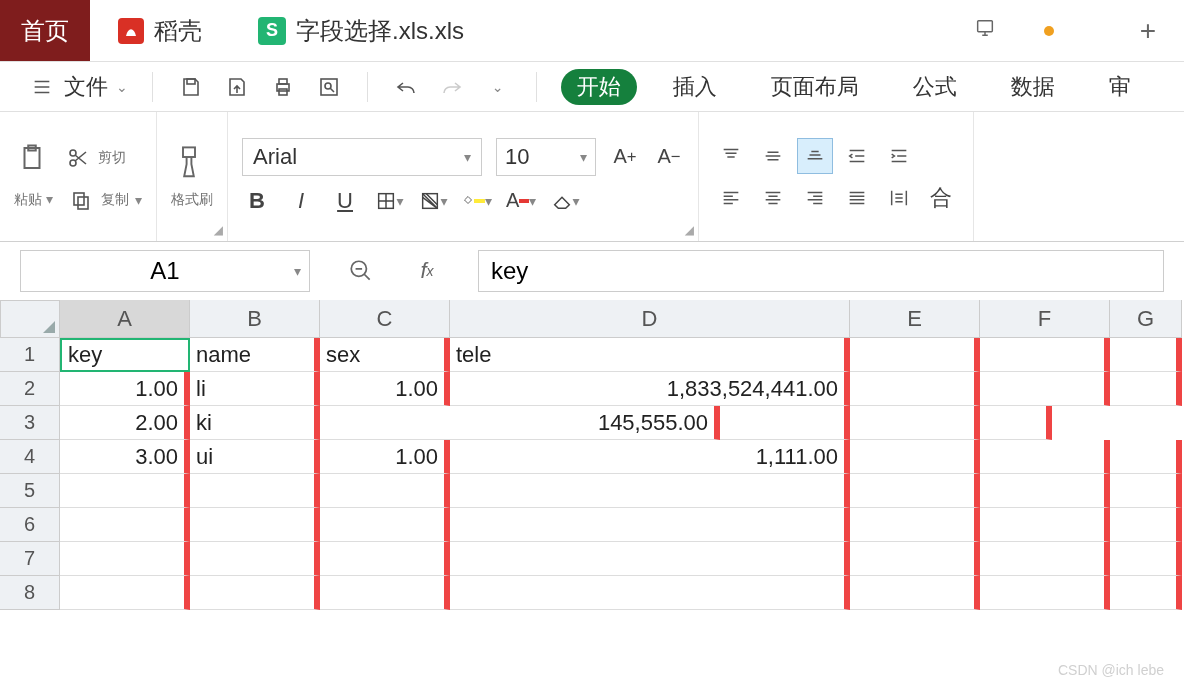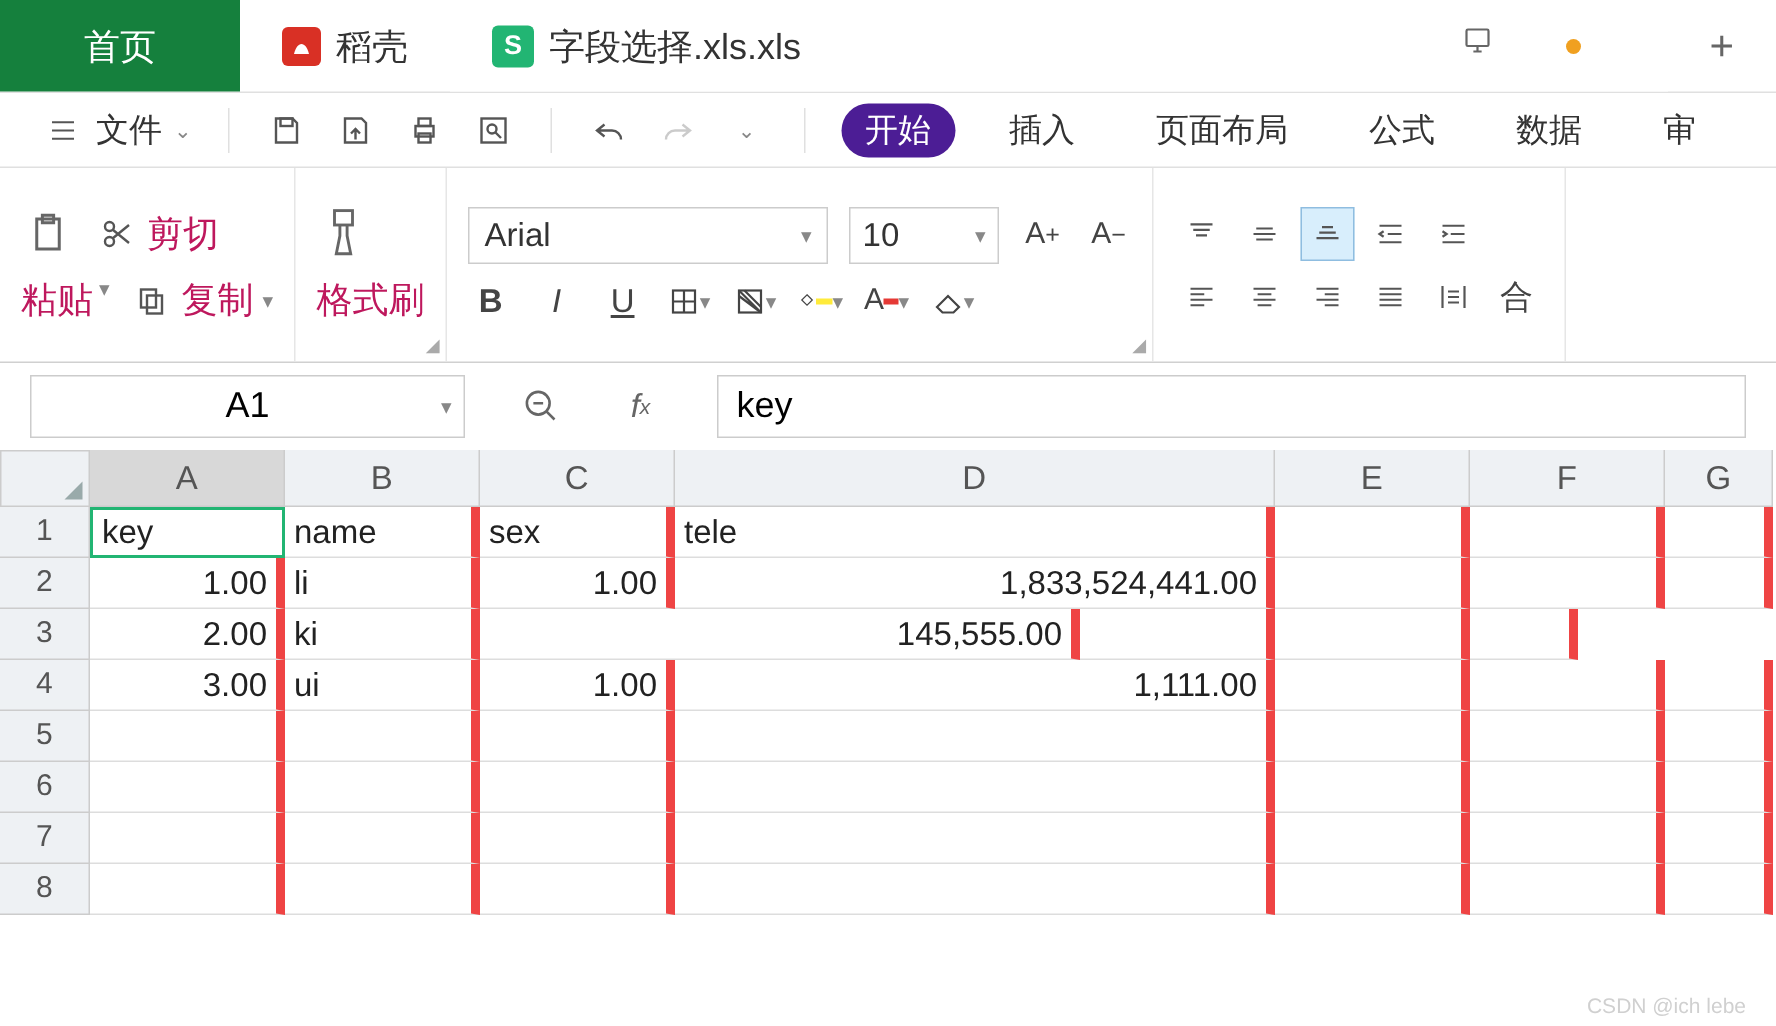--- a/index.html
+++ b/index.html
@@ -1,44 +1,44 @@
 <!DOCTYPE html>
 <html><head>
 <meta charset="utf-8">
 <style>
 * { box-sizing: border-box; margin: 0; padding: 0; font-family: "Microsoft YaHei", Arial, sans-serif; }
 body { background: #fff; width: 1184px; height: 684px; overflow: hidden; position: relative; }
 
 
 .tabs { display: flex; height: 62px; border-bottom: 1px solid #e0e0e0; }
 .tab { display: flex; align-items: center; gap: 10px; padding: 0 28px; font-size: 24px; color: #333; cursor: pointer; position: relative; }
-.tab.home { background: #15803d; color: #fff; padding: 0 56px; }
+.tab.home { background: #7f1d1d; color: #fff; padding: 0 21px; }
 .tab.active { background: #fff; }
 .tab .close-dot { width: 10px; height: 10px; border-radius: 50%; background: #f0a020; margin-left: 20px; }
 .dk-icon { width: 26px; height: 26px; background: #d93025; border-radius: 4px; display: inline-flex; align-items: center; justify-content: center; }
 .dk-icon svg { fill: #fff; }
 .sheet-icon { width: 28px; height: 28px; background: #22b573; border-radius: 4px; color: #fff; display:inline-flex; align-items:center; justify-content:center; font-size:18px; font-weight:bold; }
 .tab-extras { margin-left: auto; display: flex; align-items: center; gap: 28px; padding-right: 30px; color: #666; }
 .plus-btn { font-size: 28px; color: #666; }
 
 
 .toolbar { display: flex; align-items: center; height: 50px; border-bottom: 1px solid #e0e0e0; padding: 0 28px; gap: 18px; }
 .tb-file { display: flex; align-items: center; gap: 8px; font-size: 22px; color: #333; }
 .tb-icon { width: 28px; height: 28px; display: inline-flex; align-items: center; justify-content: center; color: #555; }
 .tb-sep { width: 1px; height: 30px; background: #e0e0e0; margin: 0 6px; }
 .ribbon-tab { font-size: 22px; color: #333; padding: 0 18px; cursor: pointer; }
-.ribbon-tab.active { background: #4c1d95; color: #fff; border-radius: 18px; padding: 3px 16px; }
+.ribbon-tab.active { background: #15803d; color: #fff; border-radius: 18px; padding: 3px 16px; }
 
 
 .ribbon { display: flex; height: 130px; border-bottom: 1px solid #d0d0d0; position: relative; }
 .rib-group { display: flex; flex-direction: column; justify-content: center; gap: 10px; padding: 10px 14px; border-right: 1px solid #e6e6e6; position: relative; }
 .rib-group.font { flex: 0 0 auto; }
 .rib-row { display: flex; align-items: center; gap: 14px; }
 .big-icon { width: 36px; height: 36px; display: flex; align-items: center; justify-content: center; color: #666; }
-.rib-label { font-size: 24px; color: #be185d; white-space: nowrap; }
+.rib-label { font-size: 14px; color: #737373; white-space: nowrap; }
 .dd { font-size: 14px; color: #888; }
 .font-select { width: 240px; height: 38px; border: 1px solid #ccc; display: flex; align-items: center; padding: 0 10px; font-size: 22px; color: #333; justify-content: space-between; }
 .size-select { width: 100px; height: 38px; border: 1px solid #ccc; display: flex; align-items: center; padding: 0 8px; font-size: 22px; color: #333; justify-content: space-between; }
 .fmt-btn { width: 30px; height: 30px; display: inline-flex; align-items: center; justify-content: center; color: #444; font-size: 22px; }
 .align-grid { display: grid; grid-template-columns: repeat(6, 36px); grid-template-rows: repeat(2, 36px); gap: 6px; }
 .align-btn { display: flex; align-items: center; justify-content: center; color: #555; }
 .align-btn.sel { background: #d8eefc; border: 1px solid #8fbde0; }
 .corner-arrow { position: absolute; bottom: 4px; right: 4px; font-size: 12px; color: #aaa; }
 
 

